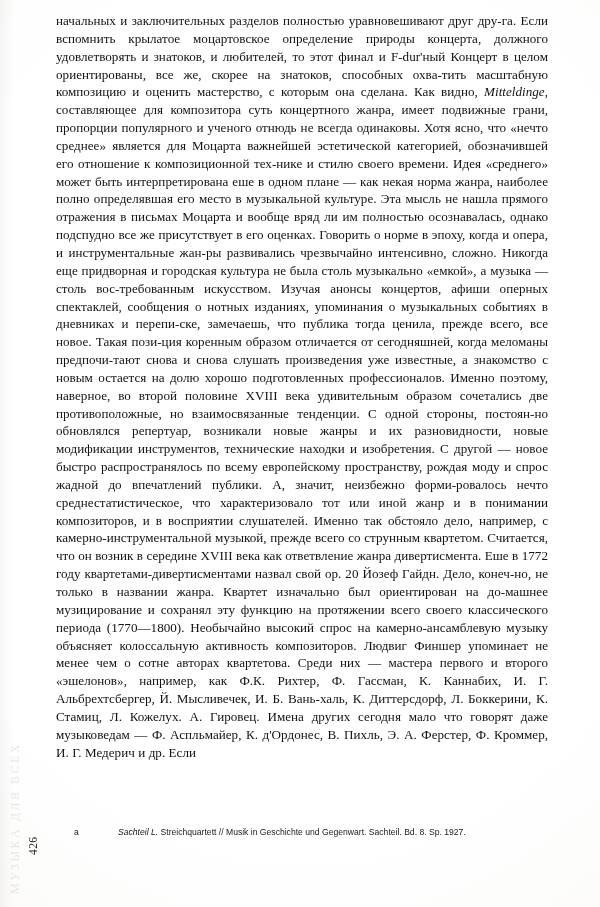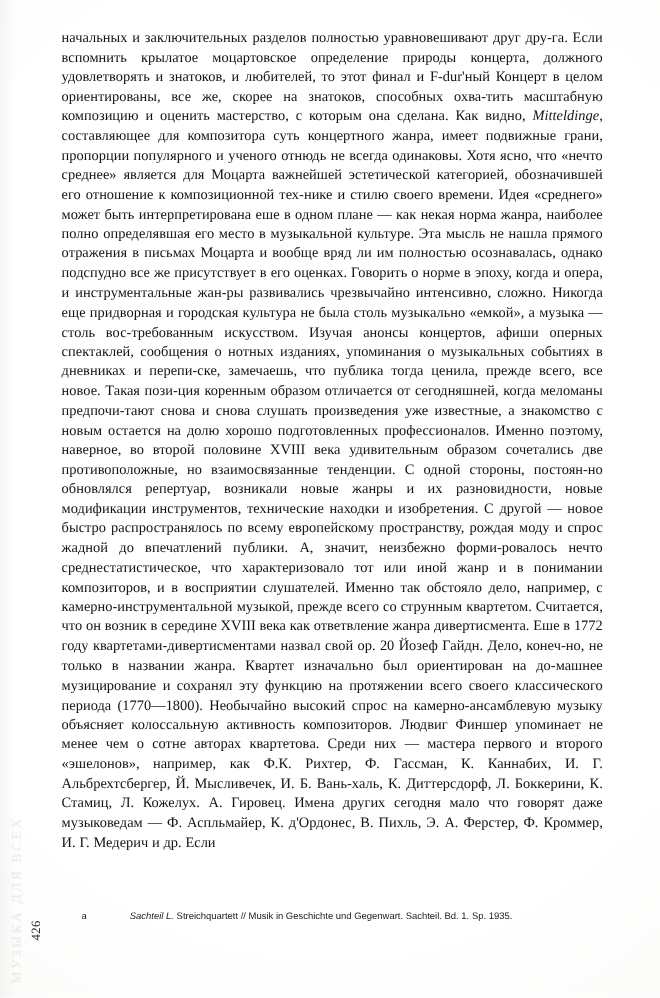--- a/index.html
+++ b/index.html
@@ -34,21 +34,20 @@
 
   .body-text {
     font-size: 13.1px;
     line-height: 17.85px;
     text-align: justify;
     text-justify: inter-word;
     hyphens: manual;
     -webkit-hyphens: manual;
     letter-spacing: 0.02px;
     word-spacing: 0.1px;
-    margin-top: 13px;
   }
 
   .ital {
     font-style: italic;
   }
 
   
   .footnote {
     position: absolute;
     left: 56px;
@@ -145,18 +144,18 @@
 
       Изучая анонсы концертов, афиши оперных спектаклей, сообщения о нотных изданиях, упоминания о музыкальных событиях в дневниках и перепи-ске, замечаешь, что публика тогда ценила, прежде всего, все новое. Такая пози-ция коренным образом отличается от сегодняшней, когда меломаны предпочи-тают снова и снова слушать произведения уже известные, а знакомство с новым остается на долю хорошо подготовленных профессионалов. Именно поэтому, наверное, во второй половине XVIII века удивительным образом сочетались две противоположные, но взаимосвязанные тенденции. С одной стороны, постоян-но обновлялся репертуар, возникали новые жанры и их разновидности, новые модификации инструментов, технические находки и изобретения. С другой — новое быстро распространялось по всему европейскому пространству, рождая моду и спрос жадной до впечатлений публики. А, значит, неизбежно форми-ровалось нечто среднестатистическое, что характеризовало тот или иной жанр и в понимании композиторов, и в восприятии слушателей.
 
       Именно так обстояло дело, например, с камерно-инструментальной музыкой, прежде всего со струнным квартетом. Считается, что он возник в середине XVIII века как ответвление жанра дивертисмента. Еше в 1772 году квартетами-дивертисментами назвал свой ор. 20 Йозеф Гайдн. Дело, конеч-но, не только в названии жанра. Квартет изначально был ориентирован на до-машнее музицирование и сохранял эту функцию на протяжении всего своего классического периода (1770—1800). Необычайно высокий спрос на камерно-ансамблевую музыку объясняет колоссальную активность композиторов. Людвиг Финшер упоминает не менее чем о сотне авторах квартетовa. Среди них — мастера первого и второго «эшелонов», например, как Ф.К. Рихтер, Ф. Гассман, К. Каннабих, И. Г. Альбрехтсбергер, Й. Мысливечек, И. Б. Вань-халь, К. Диттерсдорф, Л. Боккерини, К. Стамиц, Л. Кожелух. А. Гировец. Имена других сегодня мало что говорят даже музыковедам — Ф. Аспльмайер, К. д'Ордонес, В. Пихль, Э. А. Ферстер, Ф. Кроммер, И. Г. Медерич и др. Если
 
     </div>
   </div>
 
   <div class="footnote">
     <div class="footnote-marker">a</div>
-    <div class="footnote-text"><span class="ital">Sachteil L.</span><span> Streichquartett // Musik in Geschichte und Gegenwart. Sachteil. Bd. 1. Sp. 1935.</span></div>
+    <div class="footnote-text"><span class="ital">Sachteil L.</span><span> Streichquartett // Musik in Geschichte und Gegenwart. Sachteil. Bd. 8. Sp. 1927.</span></div>
   </div>
 
   <div class="folio">426</div>
 
 </div>
 
 </body></html>

